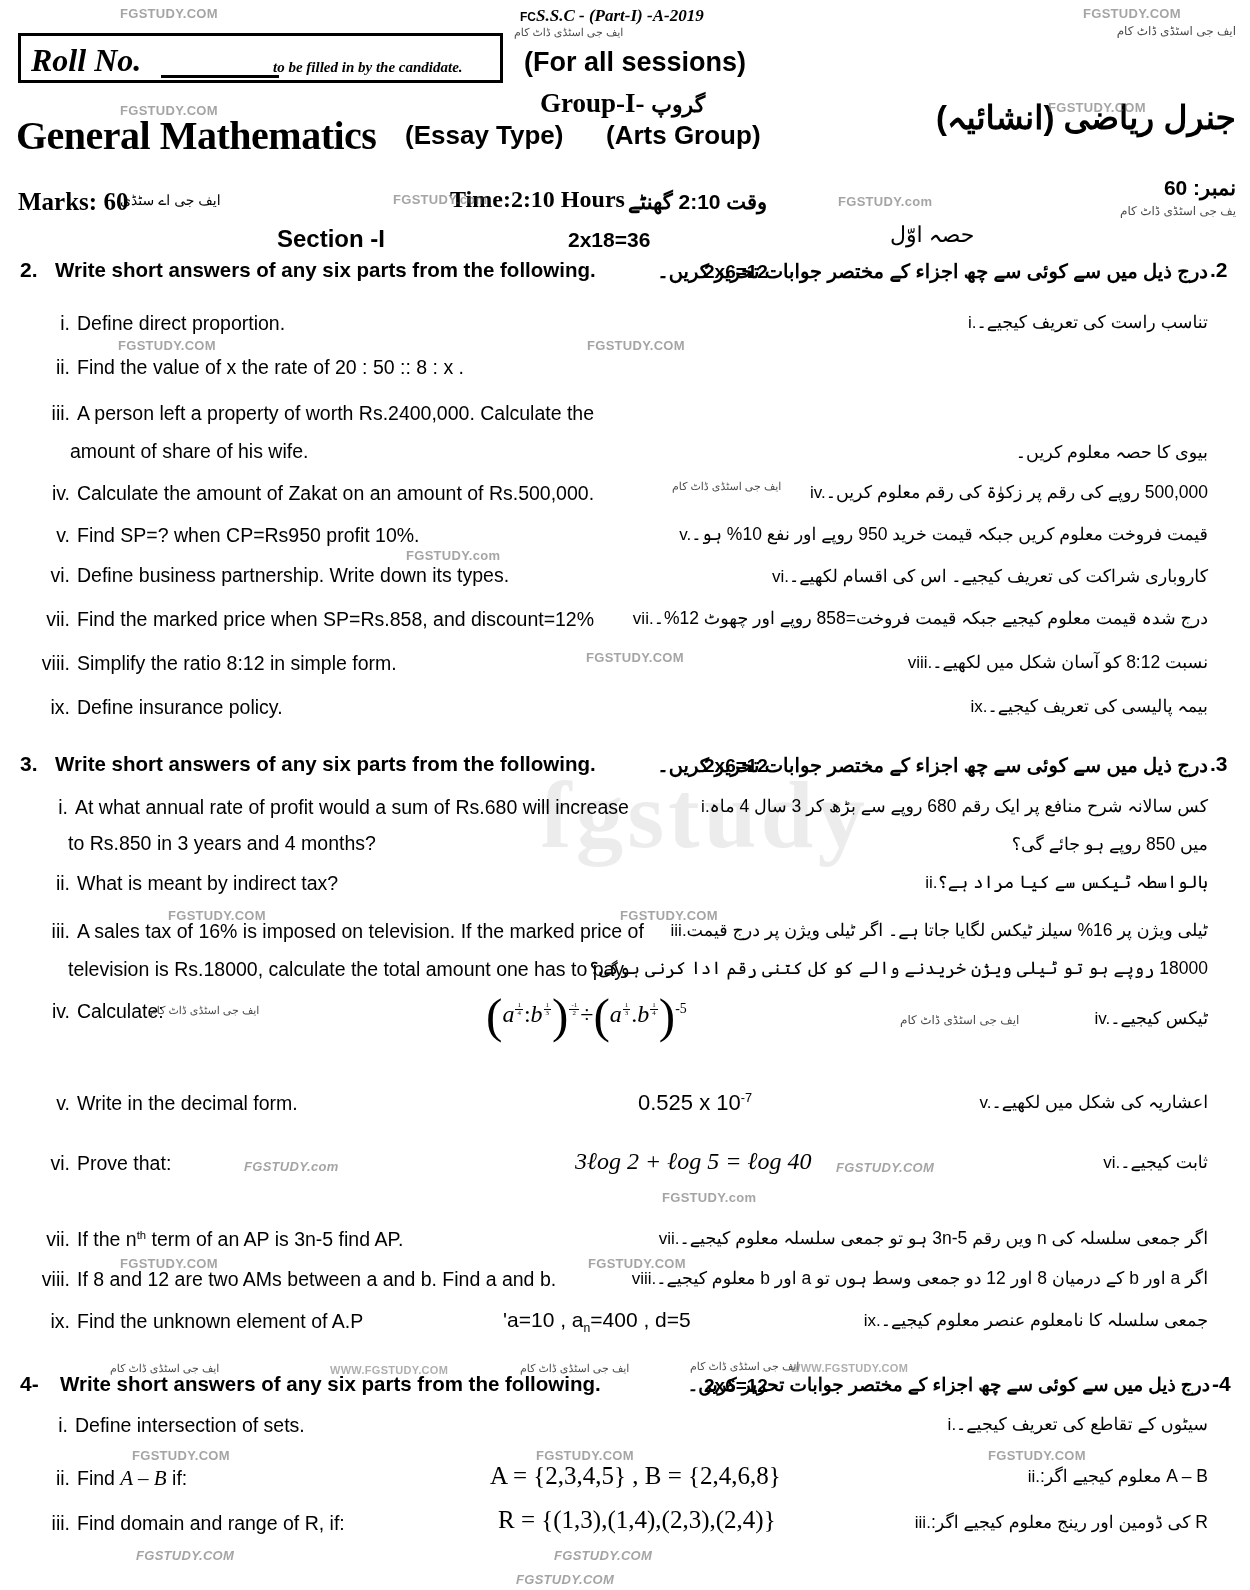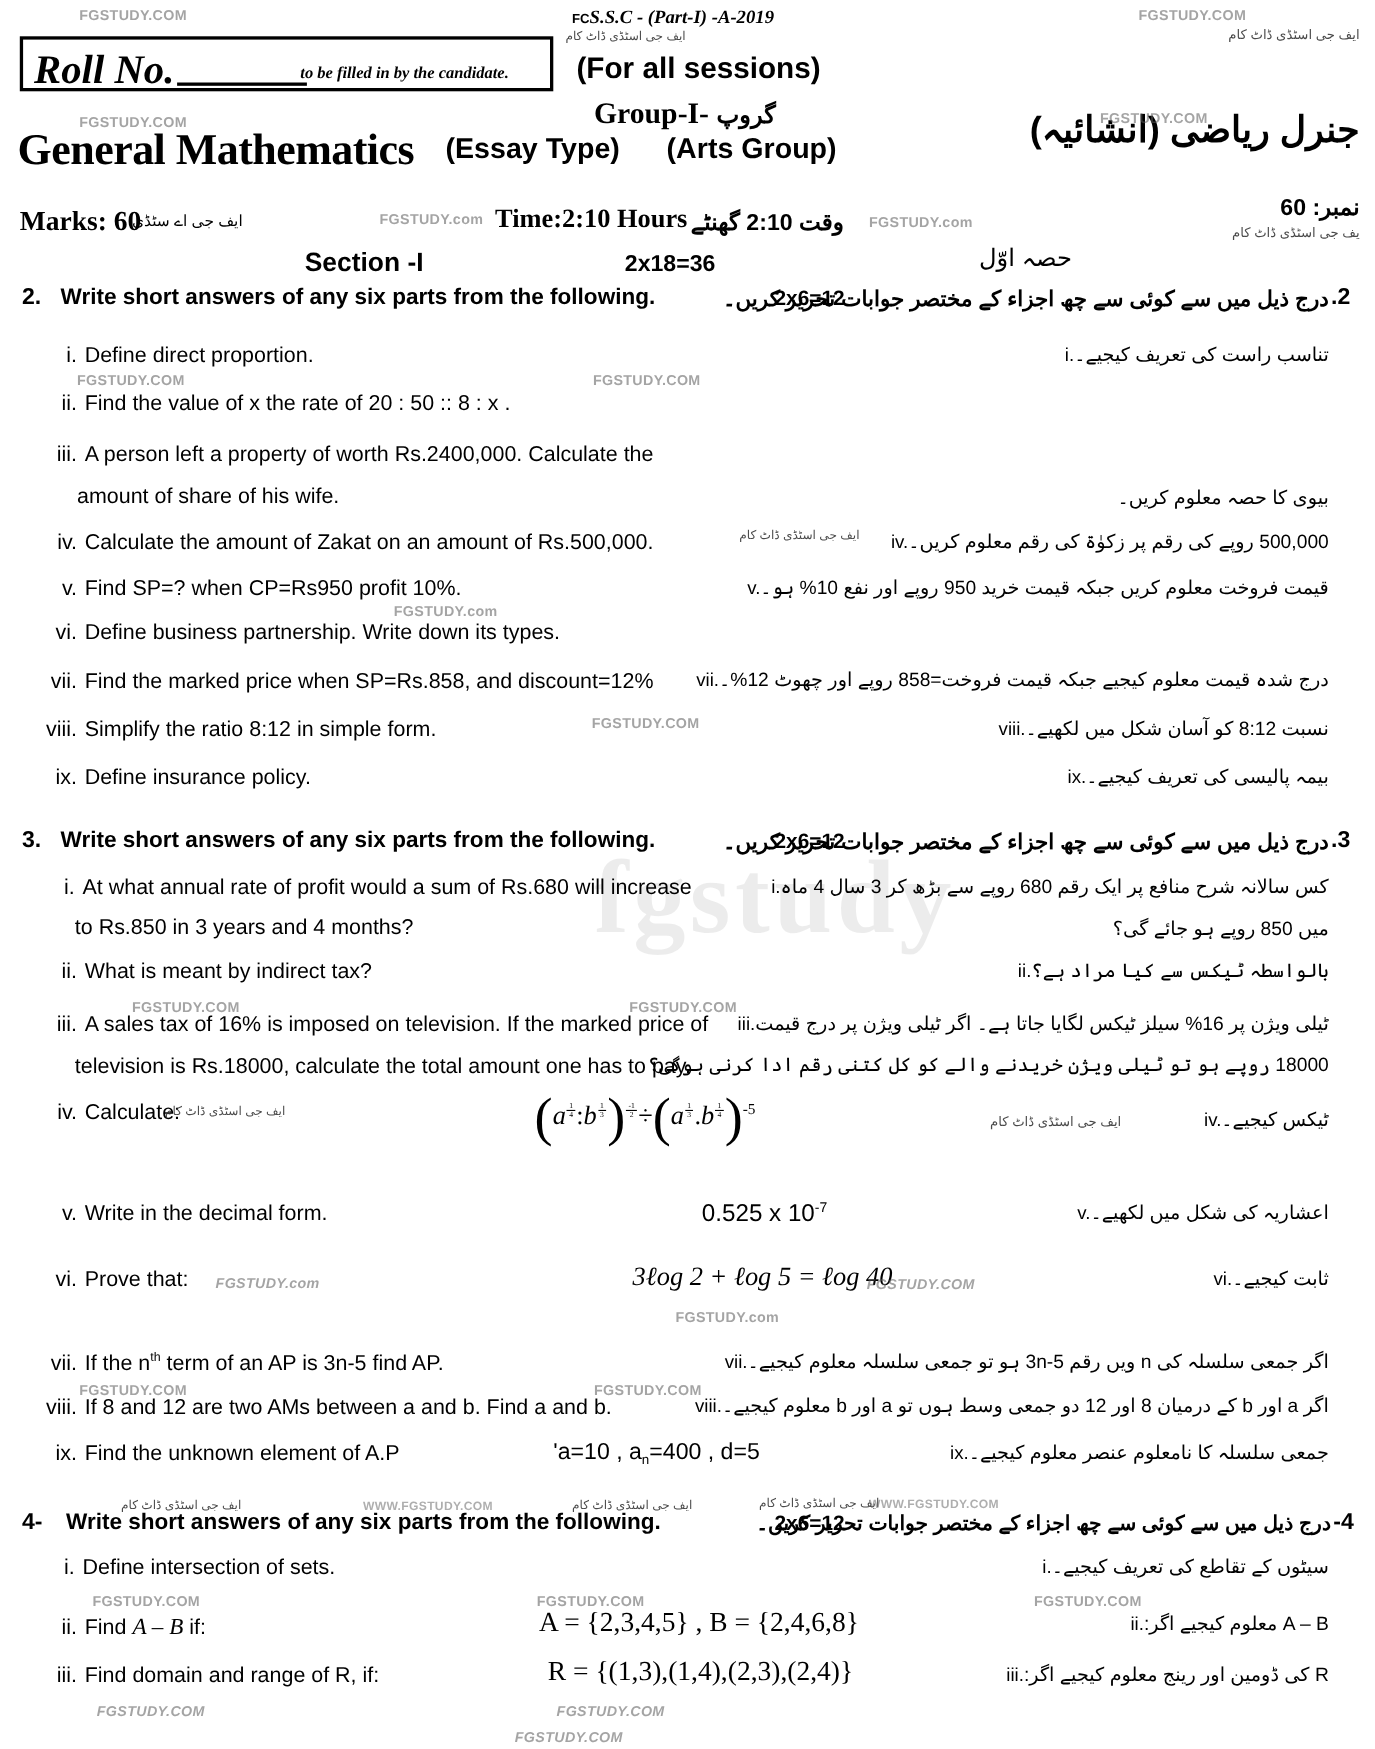--- a/index.html
+++ b/index.html
@@ -28,21 +28,21 @@
     position: absolute;
     font-family: "Liberation Sans", sans-serif;
     font-weight: bold;
     color: #5a5a5a;
     opacity: .55;
     letter-spacing: .3px;
     white-space: nowrap;
     pointer-events: none;
     z-index: 5;
   }
-  .wm.sm { font-size: 13px; }
+  .wm.sm { font-size: 13px; margin-left: 48px; }
   .wm.xs { font-size: 11px; color:#6d6d6d; }
   .wm.it { font-style: italic; }
   .wm-big {
     position: absolute;
     font-size: 95px;
     font-weight: bold;
     color: #000;
     opacity: .07;
     letter-spacing: 4px;
     white-space: nowrap;
@@ -68,21 +68,21 @@
     width: 485px; height: 50px;
     border: 3px solid #000;
     box-sizing: border-box;
   }
   .roll-label {
     position: absolute;
     left: 10px; top: 6px;
     font-family: "Liberation Serif", serif;
     font-style: italic;
     font-weight: bold;
-    font-size: 37px;
+    font-size: 32px;
   }
   .roll-line {
     position: absolute;
     left: 140px; top: 39px;
     width: 118px;
     border-bottom: 3px solid #000;
   }
   .roll-note {
     position: absolute;
     left: 252px; top: 23px;
@@ -403,20 +403,23 @@
   <div class="pt-ur" style="right:42px; top:312px;">
     <span>تناسب راست کی تعریف کیجیے۔</span><span class="rn">i.</span>
   </div>
   <div class="pt-ur" style="right:42px; top:442px;">بیوی کا حصہ معلوم کریں۔</div>
   <div class="pt-ur" style="right:42px; top:482px;">
     <span>500,000 روپے کی رقم پر زکوٰۃ کی رقم معلوم کریں۔</span><span class="rn">iv.</span>
   </div>
   <div class="pt-ur" style="right:42px; top:524px;">
     <span>قیمت فروخت معلوم کریں جبکہ قیمت خرید 950 روپے اور نفع 10% ہو۔</span><span class="rn">v.</span>
   </div>
+  <div class="pt-ur" style="right:42px; top:566px;">
+    <span>کاروباری شراکت کی تعریف کیجیے۔ اس کی اقسام لکھیے۔</span><span class="rn">vi.</span>
+  </div>
   <div class="pt-ur" style="right:42px; top:608px;">
     <span>درج شدہ قیمت معلوم کیجیے جبکہ قیمت فروخت=858 روپے اور چھوٹ 12%۔</span><span class="rn">vii.</span>
   </div>
   <div class="pt-ur" style="right:42px; top:652px;">
     <span>نسبت 8:12 کو آسان شکل میں لکھیے۔</span><span class="rn">viii.</span>
   </div>
   <div class="pt-ur" style="right:42px; top:696px;">
     <span>بیمہ پالیسی کی تعریف کیجیے۔</span><span class="rn">ix.</span>
   </div>
 

